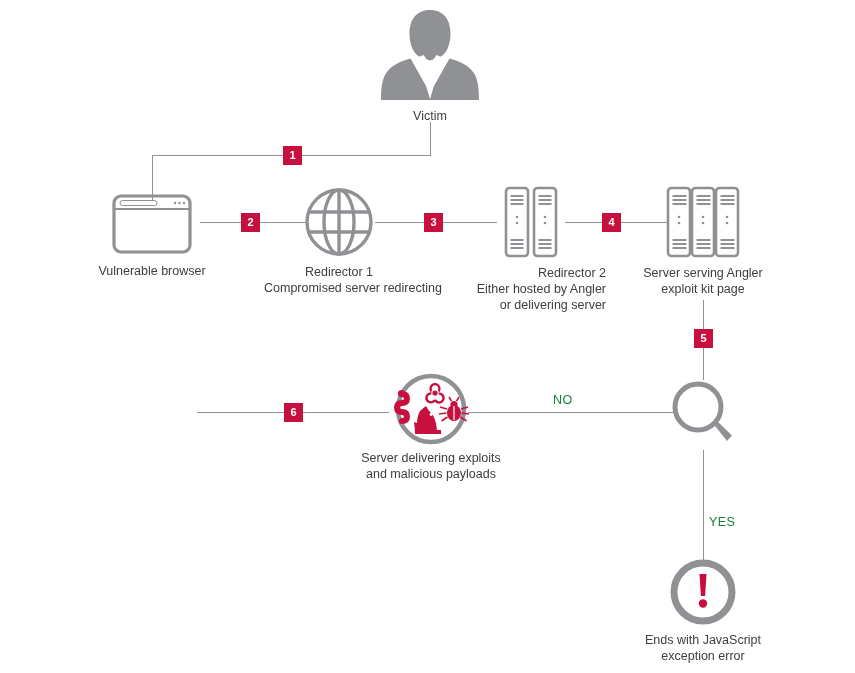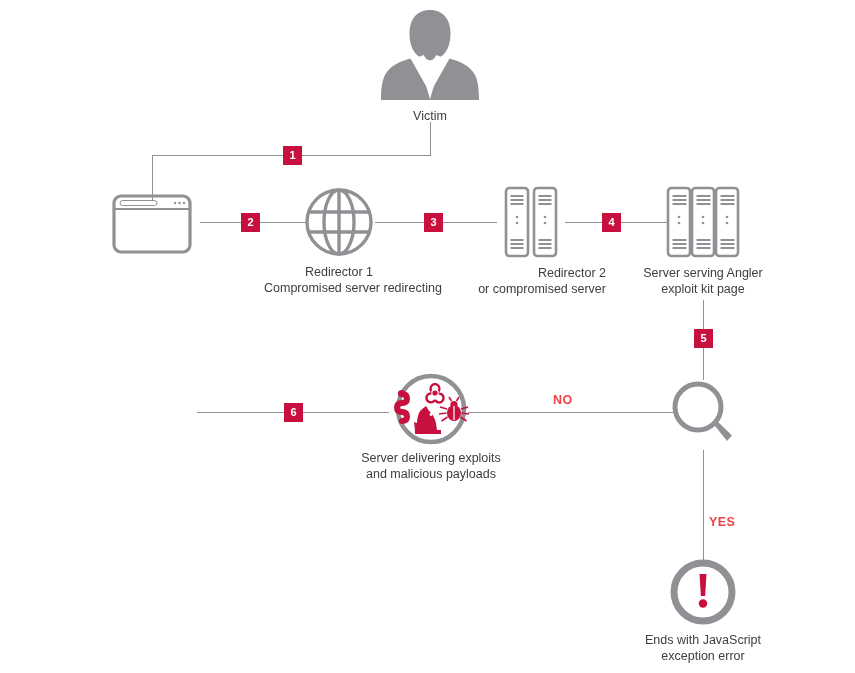--- a/index.html
+++ b/index.html
@@ -19,22 +19,22 @@
   .badge{
     position:absolute;width:19px;height:19px;
     background:#C8103E;color:#ffffff;
     font-size:11px;font-weight:bold;line-height:19px;
     text-align:center;
   }
   .edge{position:absolute;background:#8f9194;}
   .edge.h{height:1px;}
   .edge.v{width:1px;}
   .yn{
-    position:absolute;font-size:12.5px;font-weight:bold;
-    color:#ef4444;letter-spacing:.4px;
+    position:absolute;font-size:12.5px;font-weight:normal;
+    color:#15803d;letter-spacing:.4px;
   }
   svg{display:block;overflow:visible;}
 </style>
 </head>
 <body>
 
 <div id="stage">
 
   <div class="edge v" style="left:430px;top:122px;height:34px;"></div>
   <div class="edge h" style="left:152px;top:155px;width:279px;"></div>
@@ -75,20 +75,23 @@
     <span class="icon">
       <svg width="150" height="62" viewBox="0 0 150 62">
         <rect x="37" y="3" width="76" height="56" rx="7" ry="7" fill="none" stroke="#8f9194" stroke-width="3.2"></rect>
         <path d="M38 16 H112" stroke="#8f9194" stroke-width="2" fill="none"></path>
         <rect x="43" y="7.5" width="37" height="5" rx="2.5" fill="#ffffff" stroke="#8f9194" stroke-width="1"></rect>
         <circle cx="98" cy="10" r="1.2" fill="#8f9194"></circle>
         <circle cx="102.5" cy="10" r="1.2" fill="#8f9194"></circle>
         <circle cx="107" cy="10" r="1.2" fill="#8f9194"></circle>
       </svg>
     </span>
+    <div class="caption" style="margin-top:8px;">
+      <span class="ln">Vulnerable browser</span>
+    </div>
   </div>
 
   <div class="node" style="left:264px;top:186px;width:150px;">
     <span class="icon">
       <svg width="150" height="72" viewBox="0 0 150 72">
         <g fill="none" stroke="#8f9194" stroke-width="3.4">
           <circle cx="75" cy="36" r="32"></circle>
           <ellipse cx="75" cy="36" rx="15" ry="32"></ellipse>
           <path d="M43.8 26 H106.2"></path>
           <path d="M43 46 H107"></path>
@@ -116,21 +119,22 @@
         <g fill="#8f9194">
           <circle cx="61" cy="32" r="1.3"></circle>
             <circle cx="61" cy="38" r="1.3"></circle>
           <circle cx="89" cy="32" r="1.3"></circle>
             <circle cx="89" cy="38" r="1.3"></circle>
         </g>
       </svg>
     </span>
     <div class="caption" style="margin-top:6px;text-align:right;">
       <span class="ln">Redirector 2</span>
-      <span class="ln">or compromised server</span>
+      <span class="ln">Either hosted by Angler</span>
+      <span class="ln">or delivering server</span>
     </div>
   </div>
 
   <div class="node" style="left:628px;top:185px;width:150px;">
     <span class="icon">
       <svg width="150" height="74" viewBox="0 0 150 74">
         <g stroke="#8f9194" fill="none">
           <rect x="40" y="3" width="22" height="68" rx="3.5" stroke-width="2.6"></rect>
           <path d="M44.5 11 H58.5 M44.5 15 H58.5 M44.5 19 H58.5" stroke-width="2"></path>
           <path d="M44.5 55 H58.5 M44.5 59 H58.5 M44.5 63 H58.5" stroke-width="2"></path>

